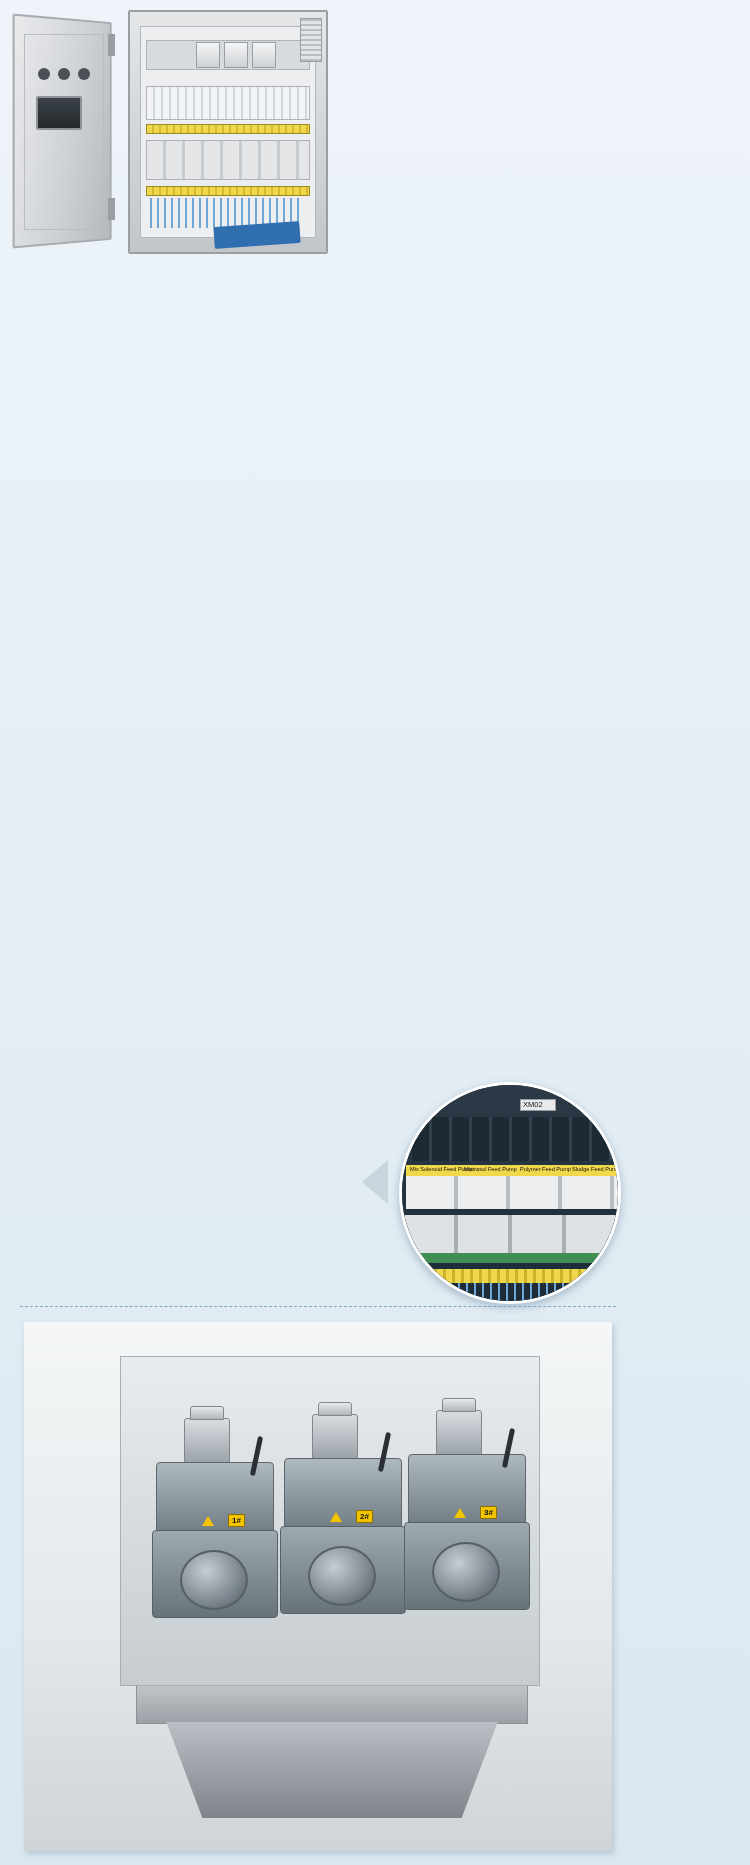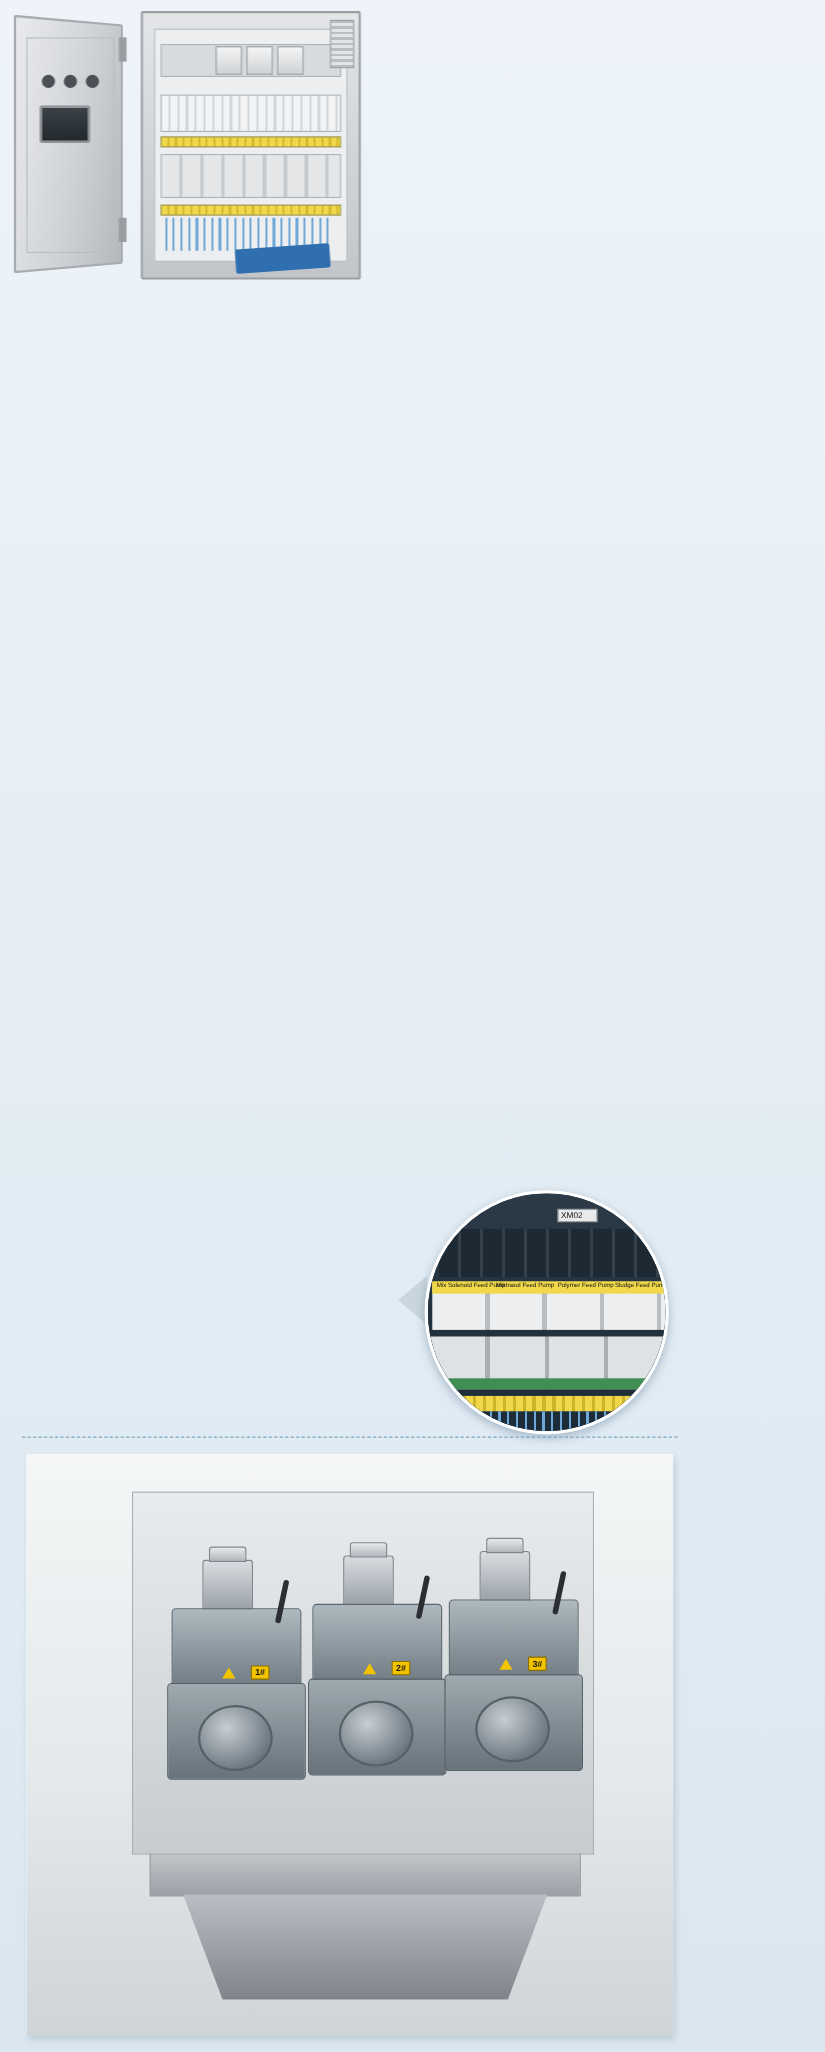--- a/index.html
+++ b/index.html
@@ -161,21 +161,21 @@
     position: absolute; left: 14px; top: 849px; width: 330px;
     font-size: 13.2px; line-height: 20.5px; color: #1d1d1d;
     text-align: justify; text-justify: inter-word;
   }
   .para2 .lastline { display:block; text-align:left; }
   #roller { left: 348px; top: 818px; width: 264px; height: 196px; }
 
   
   #cabinet { left: 14px; top: 1020px; width: 345px; height: 270px; background: transparent; box-shadow:none; }
   #zoomc {
-    position: absolute; left: 386px; top: 1082px; width: 222px; height: 222px;
+    position: absolute; left: 399px; top: 1082px; width: 222px; height: 222px;
     border-radius: 50%; overflow: hidden; border: 3px solid #ffffff;
     box-shadow: 0 3px 9px rgba(70,105,135,.40);
     background: #1b2b38;
   }
   .zarrow {
     position: absolute; left: 362px; top: 1160px; width: 0; height: 0;
     border-top: 22px solid transparent; border-bottom: 22px solid transparent;
     border-right: 26px solid #c9d6de;
   }
 

